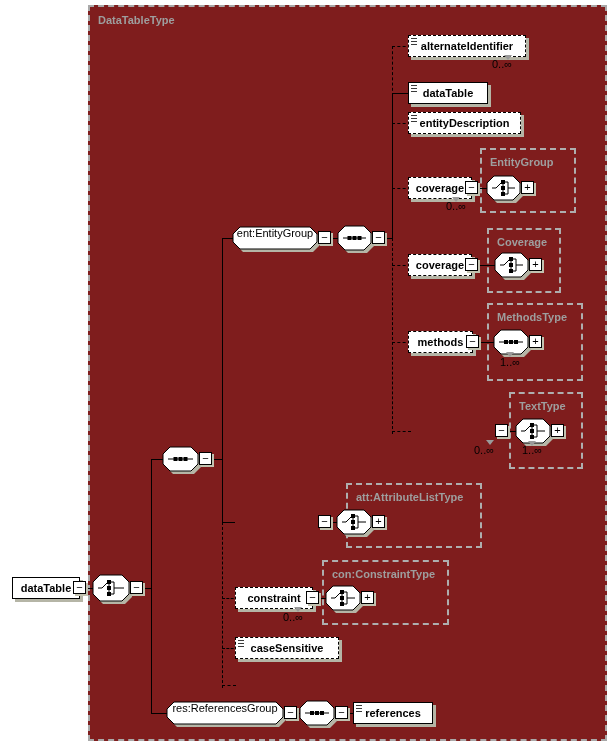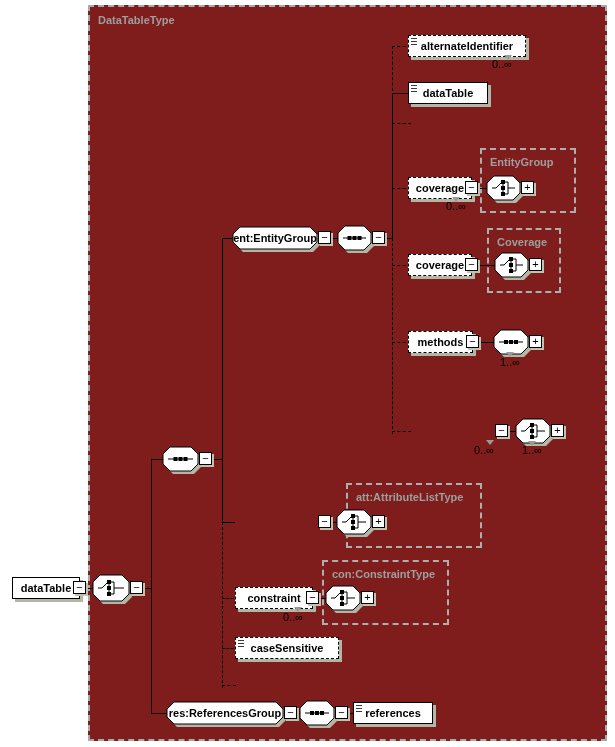--- a/index.html
+++ b/index.html
@@ -22,21 +22,21 @@
 
   
   .ebox{position:absolute;height:22px;background:#fff;border:1px solid #000;box-sizing:border-box;
         box-shadow:3px 3px 0 #b5b5a6;display:flex;align-items:center;justify-content:center;
         font-size:11px;font-weight:bold;color:#000;white-space:nowrap;}
   .ebox.opt{border-style:dashed;}
   .dicon{position:absolute;top:2px;left:2px;width:6px;height:7px;
          background:repeating-linear-gradient(to bottom,#3a3a3a 0 1px,transparent 1px 3px);}
 
   
-  .oct{position:absolute;display:flex;align-items:center;justify-content:center;font-weight:bold;}
+  .oct{position:absolute;display:flex;justify-content:center;}
   .oct svg{position:absolute;left:0;top:0;overflow:visible;}
   .olabel{position:relative;font-size:11px;color:#000;white-space:nowrap;}
 
   
   .btn{position:absolute;width:13px;height:13px;background:#fff;border:1px solid #000;
        box-sizing:border-box;font-size:11px;line-height:10px;text-align:center;color:#000;
        box-shadow:2px 2px 0 #c2c2b0;cursor:default;}
 
   
   .card{position:absolute;font-size:11px;color:#000;white-space:nowrap;}
@@ -52,20 +52,26 @@
 
   <div class="ct-box">
     <span class="ct-title">DataTableType</span>
   </div>
 
   <div class="tbox" style="left:480px;top:148px;width:96px;height:65px">
     <span class="tlabel">EntityGroup</span>
     </div>
   <div class="tbox" style="left:487px;top:228px;width:74px;height:65px">
     <span class="tlabel">Coverage</span>
+    </div>
+  <div class="tbox" style="left:487px;top:303px;width:96px;height:78px">
+    <span class="tlabel">MethodsType</span>
+    </div>
+  <div class="tbox" style="left:509px;top:392px;width:74px;height:77px">
+    <span class="tlabel">TextType</span>
     </div>
   <div class="tbox" style="left:346px;top:483px;width:136px;height:65px">
     <span class="tlabel">att:AttributeListType</span>
     </div>
   <div class="tbox" style="left:322px;top:560px;width:127px;height:65px">
     <span class="tlabel">con:ConstraintType</span>
     </div>
 
   <div class="lh" style="left:87px;top:588px;width:6px"></div>
   <div class="lh" style="left:143px;top:588px;width:8px"></div>
@@ -254,20 +260,24 @@
   <div class="ebox opt" style="left:408px;top:35px;width:118px">
     <span class="dicon"></span>
     <span>alternateIdentifier</span>
     </div>
 
   <div class="ebox" style="left:408px;top:82px;width:80px">
     <span class="dicon"></span>
     <span>dataTable</span>
     </div>
 
+  <div class="ebox opt" style="left:408px;top:112px;width:113px">
+    <span class="dicon"></span>
+    <span>entityDescription</span>
+    </div>
 
   <div class="ebox opt" style="left:408px;top:177px;width:64px">
     <span>coverage</span>
     </div>
 
   <div class="ebox opt" style="left:408px;top:254px;width:64px">
     <span>coverage</span>
     </div>
 
   <div class="ebox opt" style="left:408px;top:331px;width:65px">

